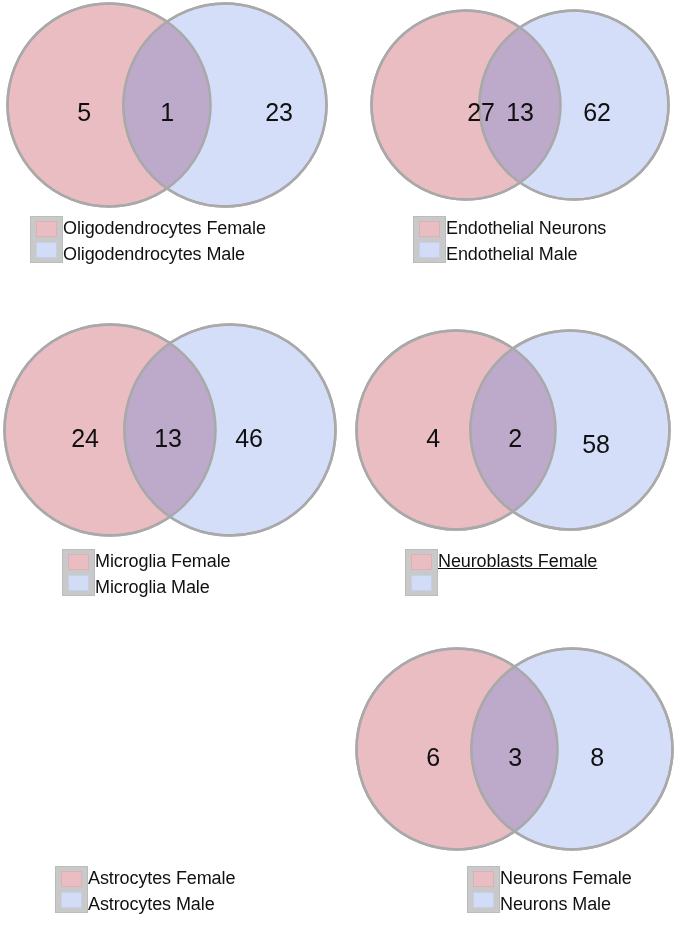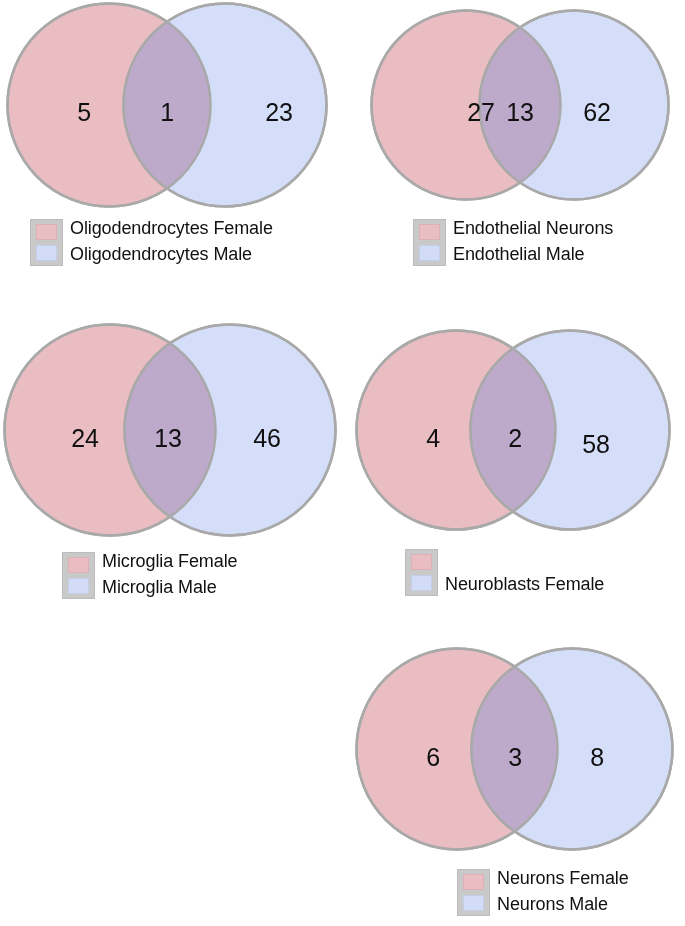--- a/index.html
+++ b/index.html
@@ -55,22 +55,21 @@
     line-height: 1;
     transform: translate(-50%, -50%);
     white-space: nowrap;
     letter-spacing: -0.2px;
   }
 
   
   .legend {
     position: absolute;
     display: flex;
-    align-items: flex-end;
-    gap: 7px;
+    align-items: flex-start;
   }
   .legend-swatches {
     background: #c9c9c9;
     border: 1px solid #bcbcbc;
     padding: 4px 5px;
     display: flex;
     flex-direction: column;
     gap: 5px;
     box-sizing: border-box;
   }
@@ -172,21 +171,21 @@
               </clipPath>
           </defs>
           <circle cx="110" cy="110" r="105.5" fill="#e9bdc2" stroke="#a9a9a9" stroke-width="2.5"></circle>
           <circle cx="230" cy="110" r="105.5" fill="#d2dcf7" fill-opacity="0.93" stroke="#a9a9a9" stroke-width="2.5"></circle>
           <circle cx="230" cy="110" r="105.5" fill="#bdaacb" clip-path="url(#clipA3)"></circle>
           <circle cx="110" cy="110" r="105.5" fill="none" stroke="#a9a9a9" stroke-width="2.5"></circle>
           <circle cx="230" cy="110" r="105.5" fill="none" stroke="#a9a9a9" stroke-width="2.5"></circle>
         </svg>
         <span class="venn-label" style="left:85px;top:118px;">24</span>
         <span class="venn-label" style="left:168px;top:118px;">13</span>
-        <span class="venn-label" style="left:267px;top:118px;text-align:center;">46</span>
+        <span class="venn-label" style="left:249px;top:118px;text-align:center;">46</span>
       </div>
       <div class="legend" style="left:62px;top:249px;">
         <div class="legend-swatches">
           <span class="legend-swatch swatch-female"></span>
           <span class="legend-swatch swatch-male"></span>
         </div>
         <div class="legend-labels">
           <span class="legend-text">Microglia Female</span>
           <span class="legend-text">Microglia Male</span>
         </div>
@@ -204,53 +203,63 @@
           <circle cx="113" cy="110" r="99.5" fill="#e9bdc2" stroke="#a9a9a9" stroke-width="2.5"></circle>
           <circle cx="227" cy="110" r="99.5" fill="#d2dcf7" fill-opacity="0.93" stroke="#a9a9a9" stroke-width="2.5"></circle>
           <circle cx="227" cy="110" r="99.5" fill="#bdaacb" clip-path="url(#clipA4)"></circle>
           <circle cx="113" cy="110" r="99.5" fill="none" stroke="#a9a9a9" stroke-width="2.5"></circle>
           <circle cx="227" cy="110" r="99.5" fill="none" stroke="#a9a9a9" stroke-width="2.5"></circle>
         </svg>
         <span class="venn-label" style="left:90px;top:118px;">4</span>
         <span class="venn-label" style="left:172px;top:118px;">2</span>
         <span class="venn-label" style="left:253px;top:124px;">58</span>
       </div>
-      <div class="legend" style="left:62px;top:249px;">
+      <div class="legend" style="left:62px;top:249px;text-decoration:underline;">
         <div class="legend-swatches">
           <span class="legend-swatch swatch-female"></span>
           <span class="legend-swatch swatch-male"></span>
         </div>
         <div class="legend-labels">
           <span class="legend-text">Neuroblasts Female</span>
         </div>
       </div>
     </div>
 
     <div class="venn-panel">
+      <div class="legend" style="left:55px;top:236px;">
+        <div class="legend-swatches">
+          <span class="legend-swatch swatch-female"></span>
+          <span class="legend-swatch swatch-male"></span>
+        </div>
+        <div class="legend-labels">
+          <span class="legend-text">Astrocytes Female</span>
+          <span class="legend-text">Astrocytes Male</span>
+        </div>
+      </div>
     </div>
 
     <div class="venn-panel">
       <div class="venn-plot" style="margin-top:14px;">
         <svg width="342" height="212" viewBox="0 0 342 212">
           <defs>
             <clipPath id="clipA6">
                 <circle cx="114" cy="105" r="101"></circle>
               </clipPath>
           </defs>
           <circle cx="114" cy="105" r="100.5" fill="#e9bdc2" stroke="#a9a9a9" stroke-width="2.5"></circle>
           <circle cx="229" cy="105" r="100.5" fill="#d2dcf7" fill-opacity="0.93" stroke="#a9a9a9" stroke-width="2.5"></circle>
           <circle cx="229" cy="105" r="100.5" fill="#bdaacb" clip-path="url(#clipA6)"></circle>
           <circle cx="114" cy="105" r="100.5" fill="none" stroke="#a9a9a9" stroke-width="2.5"></circle>
           <circle cx="229" cy="105" r="100.5" fill="none" stroke="#a9a9a9" stroke-width="2.5"></circle>
         </svg>
         <span class="venn-label" style="left:90px;top:113px;">6</span>
         <span class="venn-label" style="left:172px;top:113px;">3</span>
         <span class="venn-label" style="left:254px;top:113px;">8</span>
       </div>
-      <div class="legend" style="left:78px;top:236px;padding-left:36px;">
+      <div class="legend" style="left:88px;top:236px;padding-left:36px;">
         <div class="legend-swatches">
           <span class="legend-swatch swatch-female"></span>
           <span class="legend-swatch swatch-male"></span>
         </div>
         <div class="legend-labels">
           <span class="legend-text">Neurons Female</span>
           <span class="legend-text">Neurons Male</span>
         </div>
       </div>
     </div>

